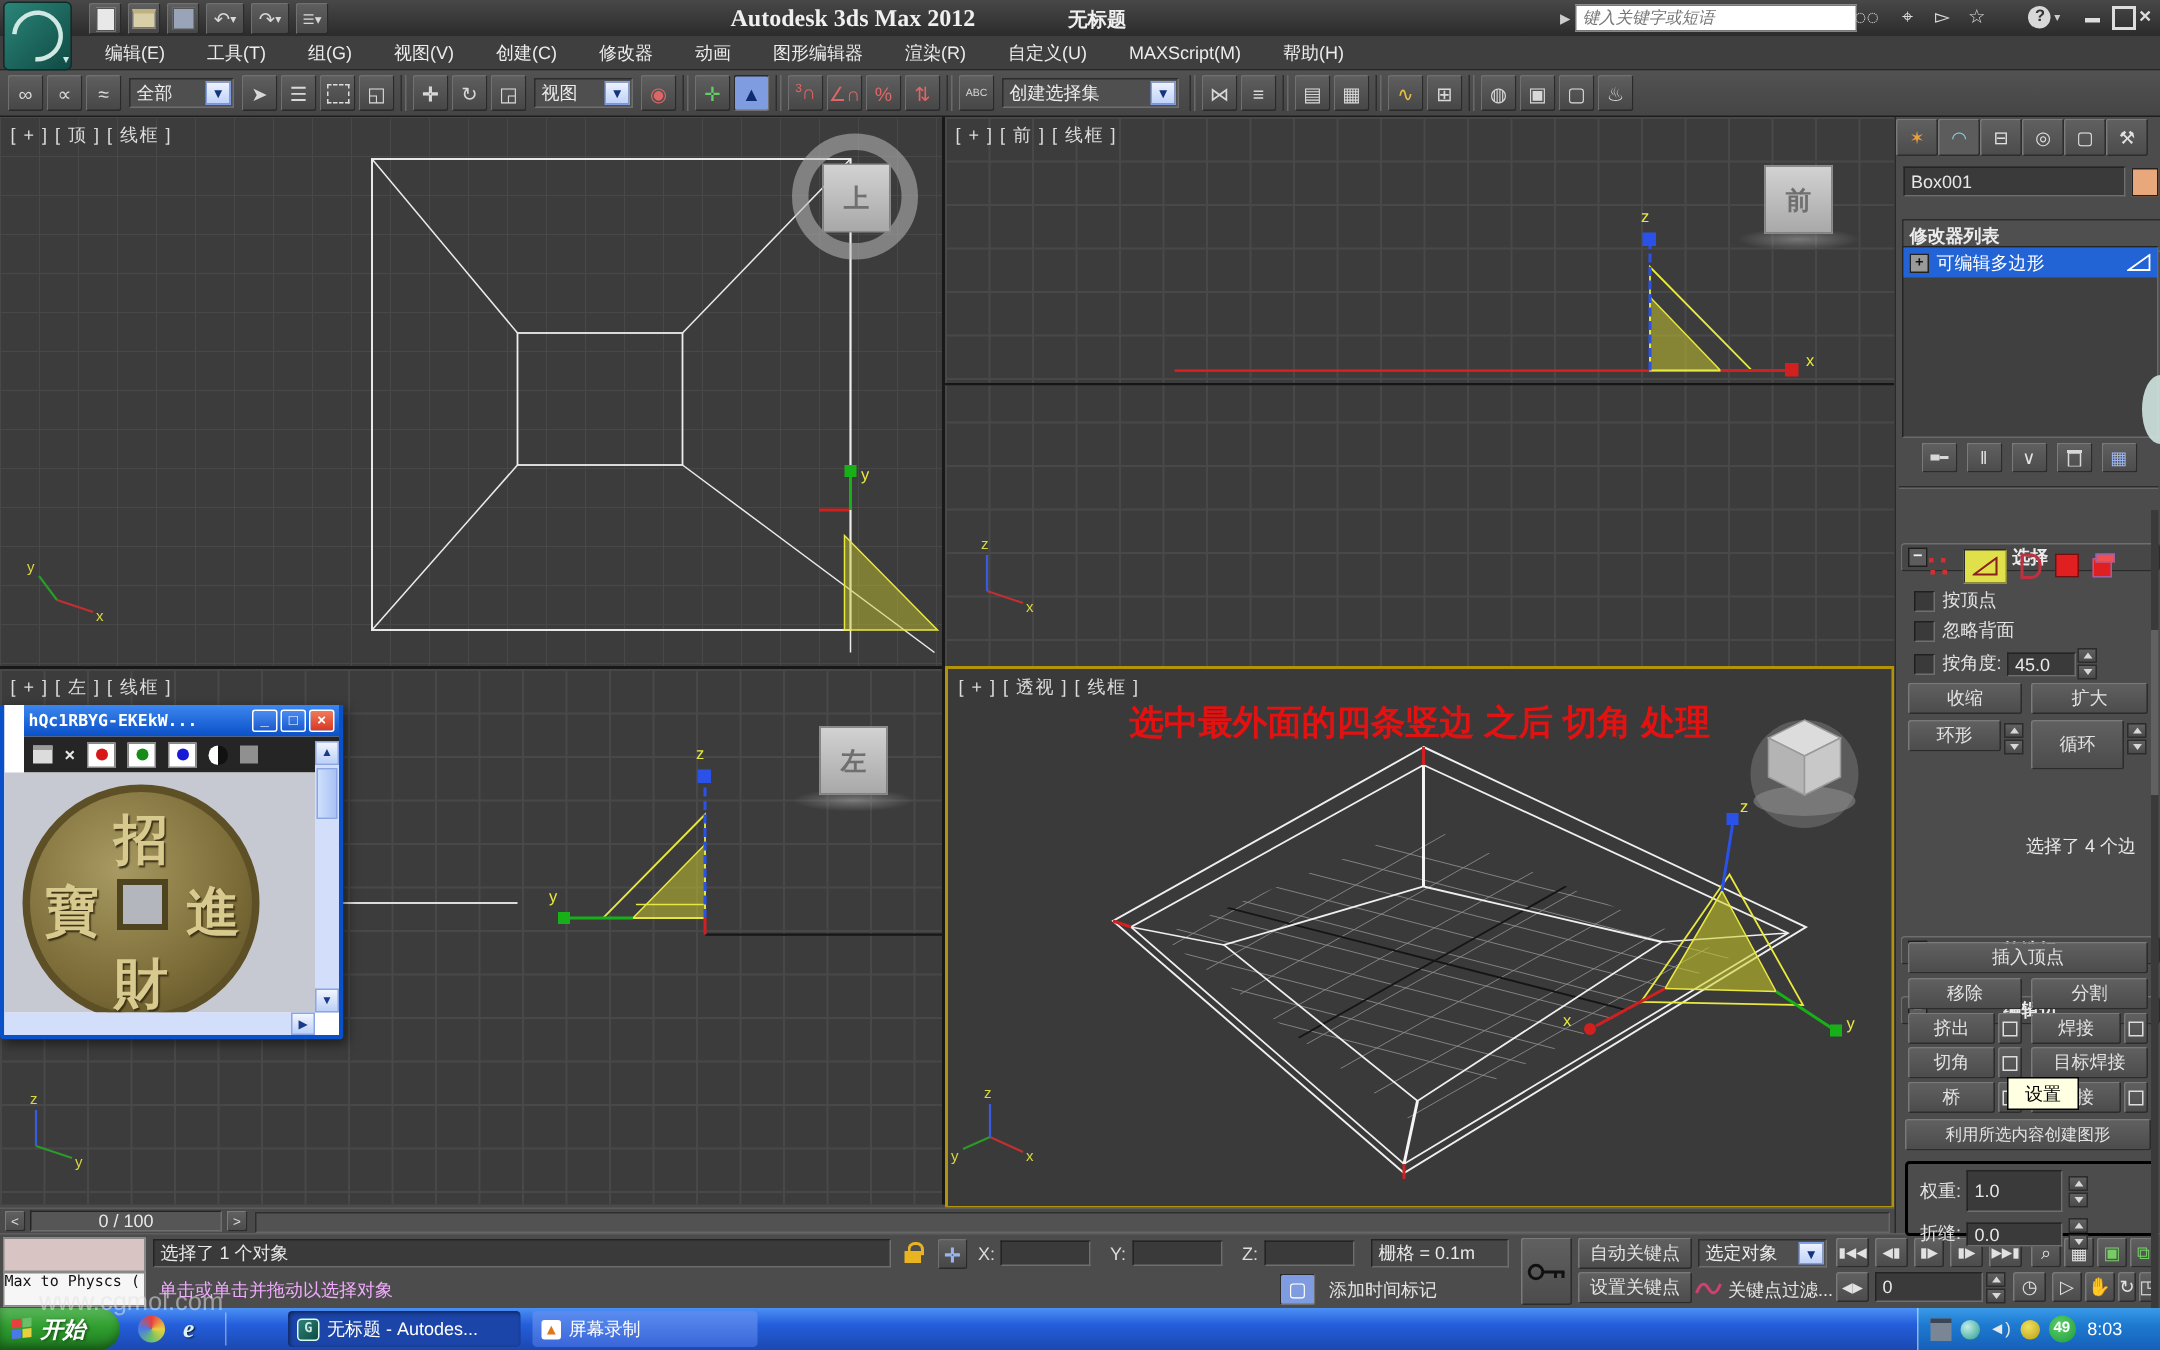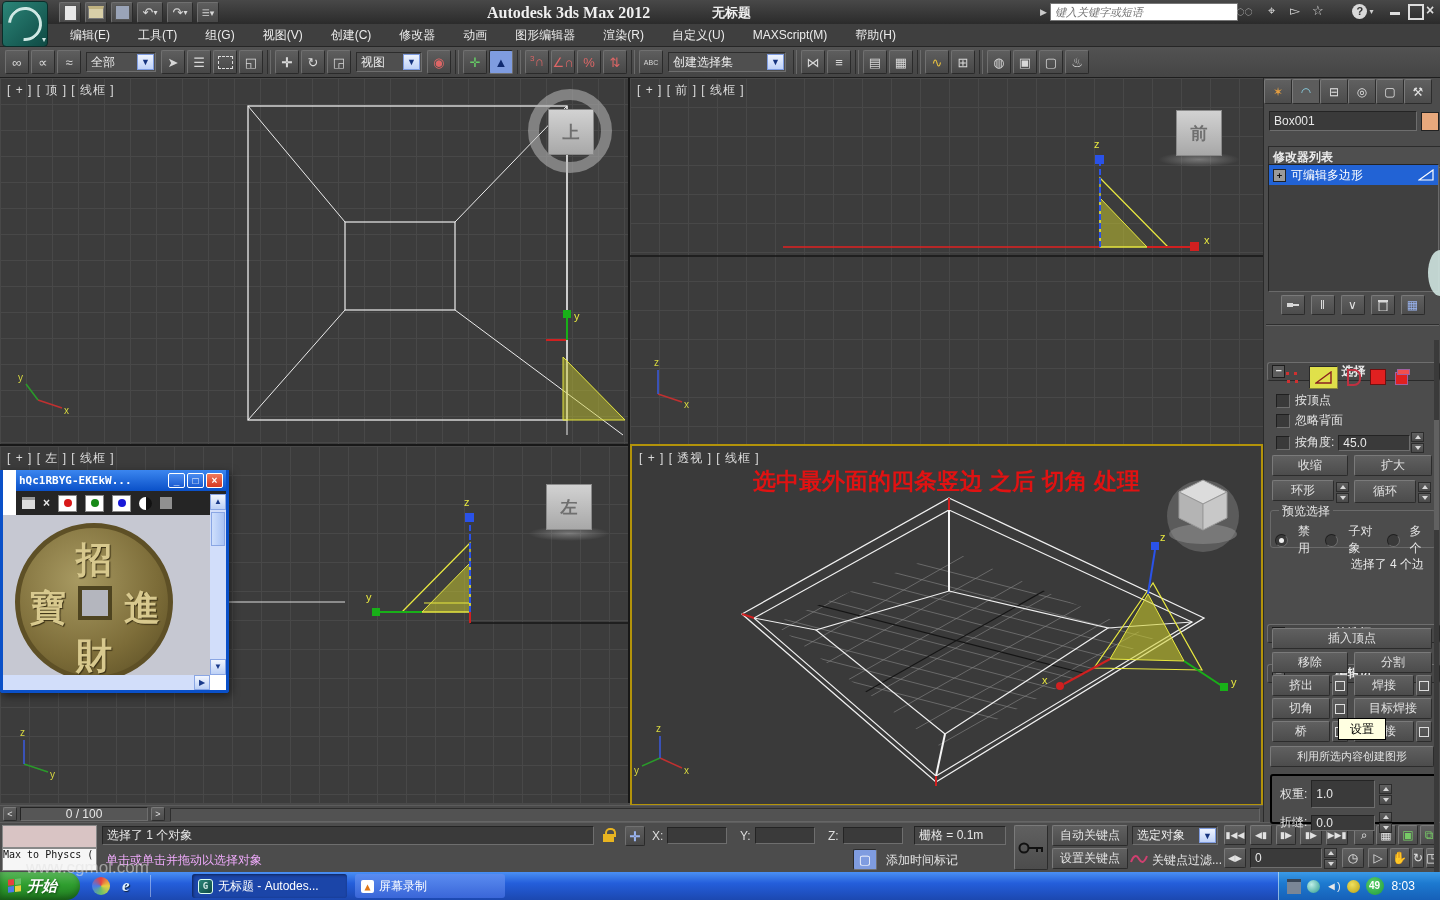--- a/index.html
+++ b/index.html
@@ -556,59 +556,48 @@
       <span class="chk"></span>
       <span>按顶点</span>
       </div>
     <div class="abs" style="left:12px;top:334px;display:flex;align-items:center;color:#e4e4e4;">
       <span class="chk"></span>
       <span>忽略背面</span>
       </div>
     <div class="abs" style="left:12px;top:354px;display:flex;align-items:center;color:#e4e4e4;">
       <span class="chk"></span>
       <span>按角度:</span>
-      <span class="f" style="width:72px;height:16px;margin-left:4px;">
+      <span class="f" style="width:46px;height:16px;margin-left:4px;">
         <span>45.0</span>
         </span>
       <span class="spin" style="margin-left:1px;">
           <span class="up"></span>
           <span class="dn"></span>
         </span>
       </div>
     <span class="abs b" style="left:8px;top:377px;width:76px;height:21px;">
       <span>收缩</span>
       </span>
     <span class="abs b" style="left:90px;top:377px;width:78px;height:21px;">
       <span>扩大</span>
       </span>
     <span class="abs b" style="left:8px;top:402px;width:62px;height:21px;">
       <span>环形</span>
       </span>
     <span class="abs spin" style="left:72px;top:404px;">
         <span class="up"></span>
         <span class="dn"></span>
       </span>
-    <span class="abs b" style="left:90px;top:402px;width:62px;height:23px;">
+    <span class="abs b" style="left:90px;top:402px;width:62px;height:33px;">
       <span>循环</span>
       </span>
     <span class="abs spin" style="left:154px;top:404px;">
         <span class="up"></span>
         <span class="dn"></span>
       </span>
-    <div class="abs" style="left:6px;top:432px;width:164px;height:36px;border:1px solid #6a6a6a;border-radius:3px;">
-      <span style="position:absolute;left:8px;top:-8px;background:#4c4c4c;padding:0 3px;color:#e4e4e4;">预览选择</span>
-      <div style="display:flex;align-items:center;gap:6px;padding:12px 4px 0 4px;color:#e4e4e4;">
-        <span class="rad on"></span>
-        <span>禁用</span>
-        <span class="rad"></span>
-        <span>子对象</span>
-        <span class="rad"></span>
-        <span>多个</span>
-      </div>
-    </div>
     <span class="abs" style="left:0;top:478px;width:160px;text-align:right;color:#e8e8e8;">
       <span>选择了 4 个边</span></span>
 
     <div class="abs rh" style="left:3px;top:505px;width:171px;">
       <span class="pm">+</span>
       <span>软选择</span></div>
 
     <div class="abs rh" style="left:3px;top:526px;width:171px;">
       <span class="pm">−</span>
       <span>编辑边</span></div>

